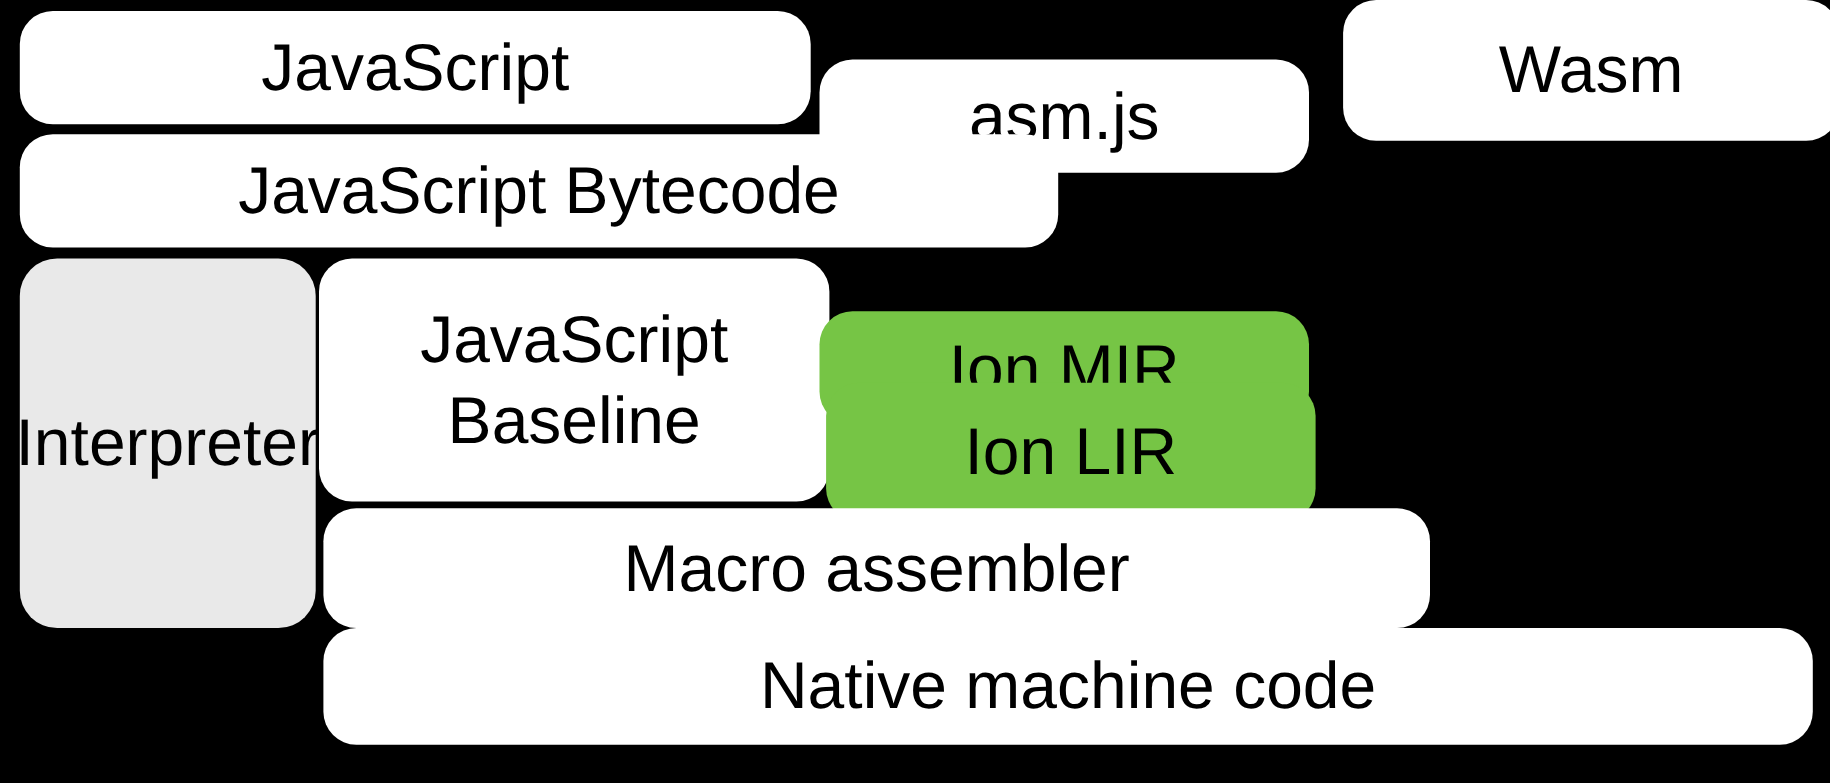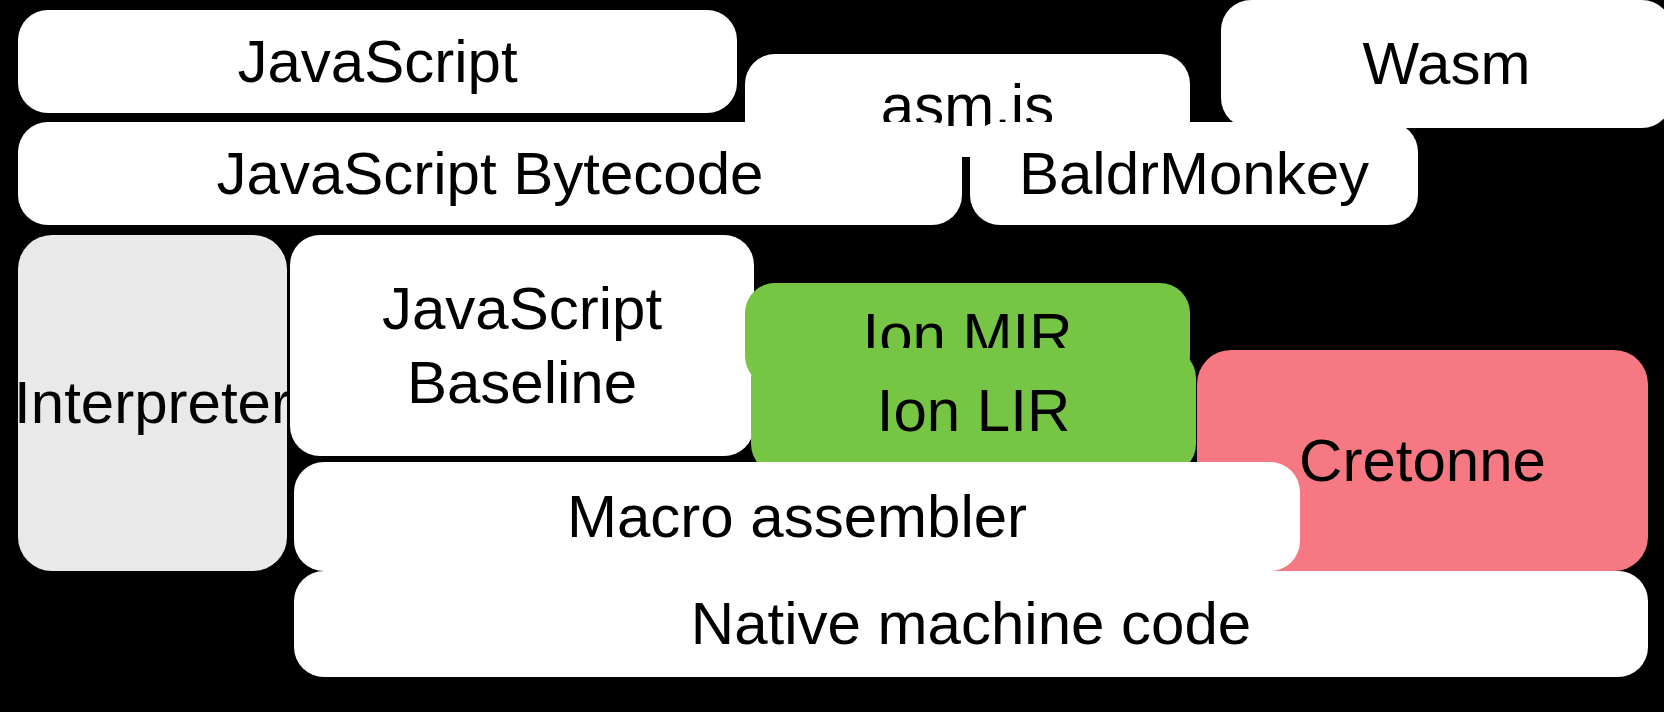--- a/index.html
+++ b/index.html
@@ -62,43 +62,37 @@
   </div>
 
   <div class="box" id="b-wasm">
     <span>Wasm</span>
   </div>
 
   <div class="box" id="b-bytecode">
     <span>JavaScript Bytecode</span>
   </div>
 
-  <div class="box" id="b-baldrmonkey">
-    <span>BaldrMonkey</span>
-  </div>
 
   <div class="box interpreter" id="b-interpreter">
     <span>Interpreter</span>
   </div>
 
   <div class="box" id="b-baseline">
     <span>JavaScript Baseline</span>
   </div>
 
   <div class="box ion" id="b-ionmir">
     <span>Ion MIR</span>
   </div>
 
   <div class="box ion" id="b-ionlir">
     <span>Ion LIR</span>
   </div>
 
-  <div class="box cretonne" id="b-cretonne">
-    <span>Cretonne</span>
-  </div>
 
   <div class="box" id="b-macro">
     <span>Macro assembler</span>
   </div>
 
   <div class="box" id="b-native">
     <span>Native machine code</span>
   </div>
 
 </div>

